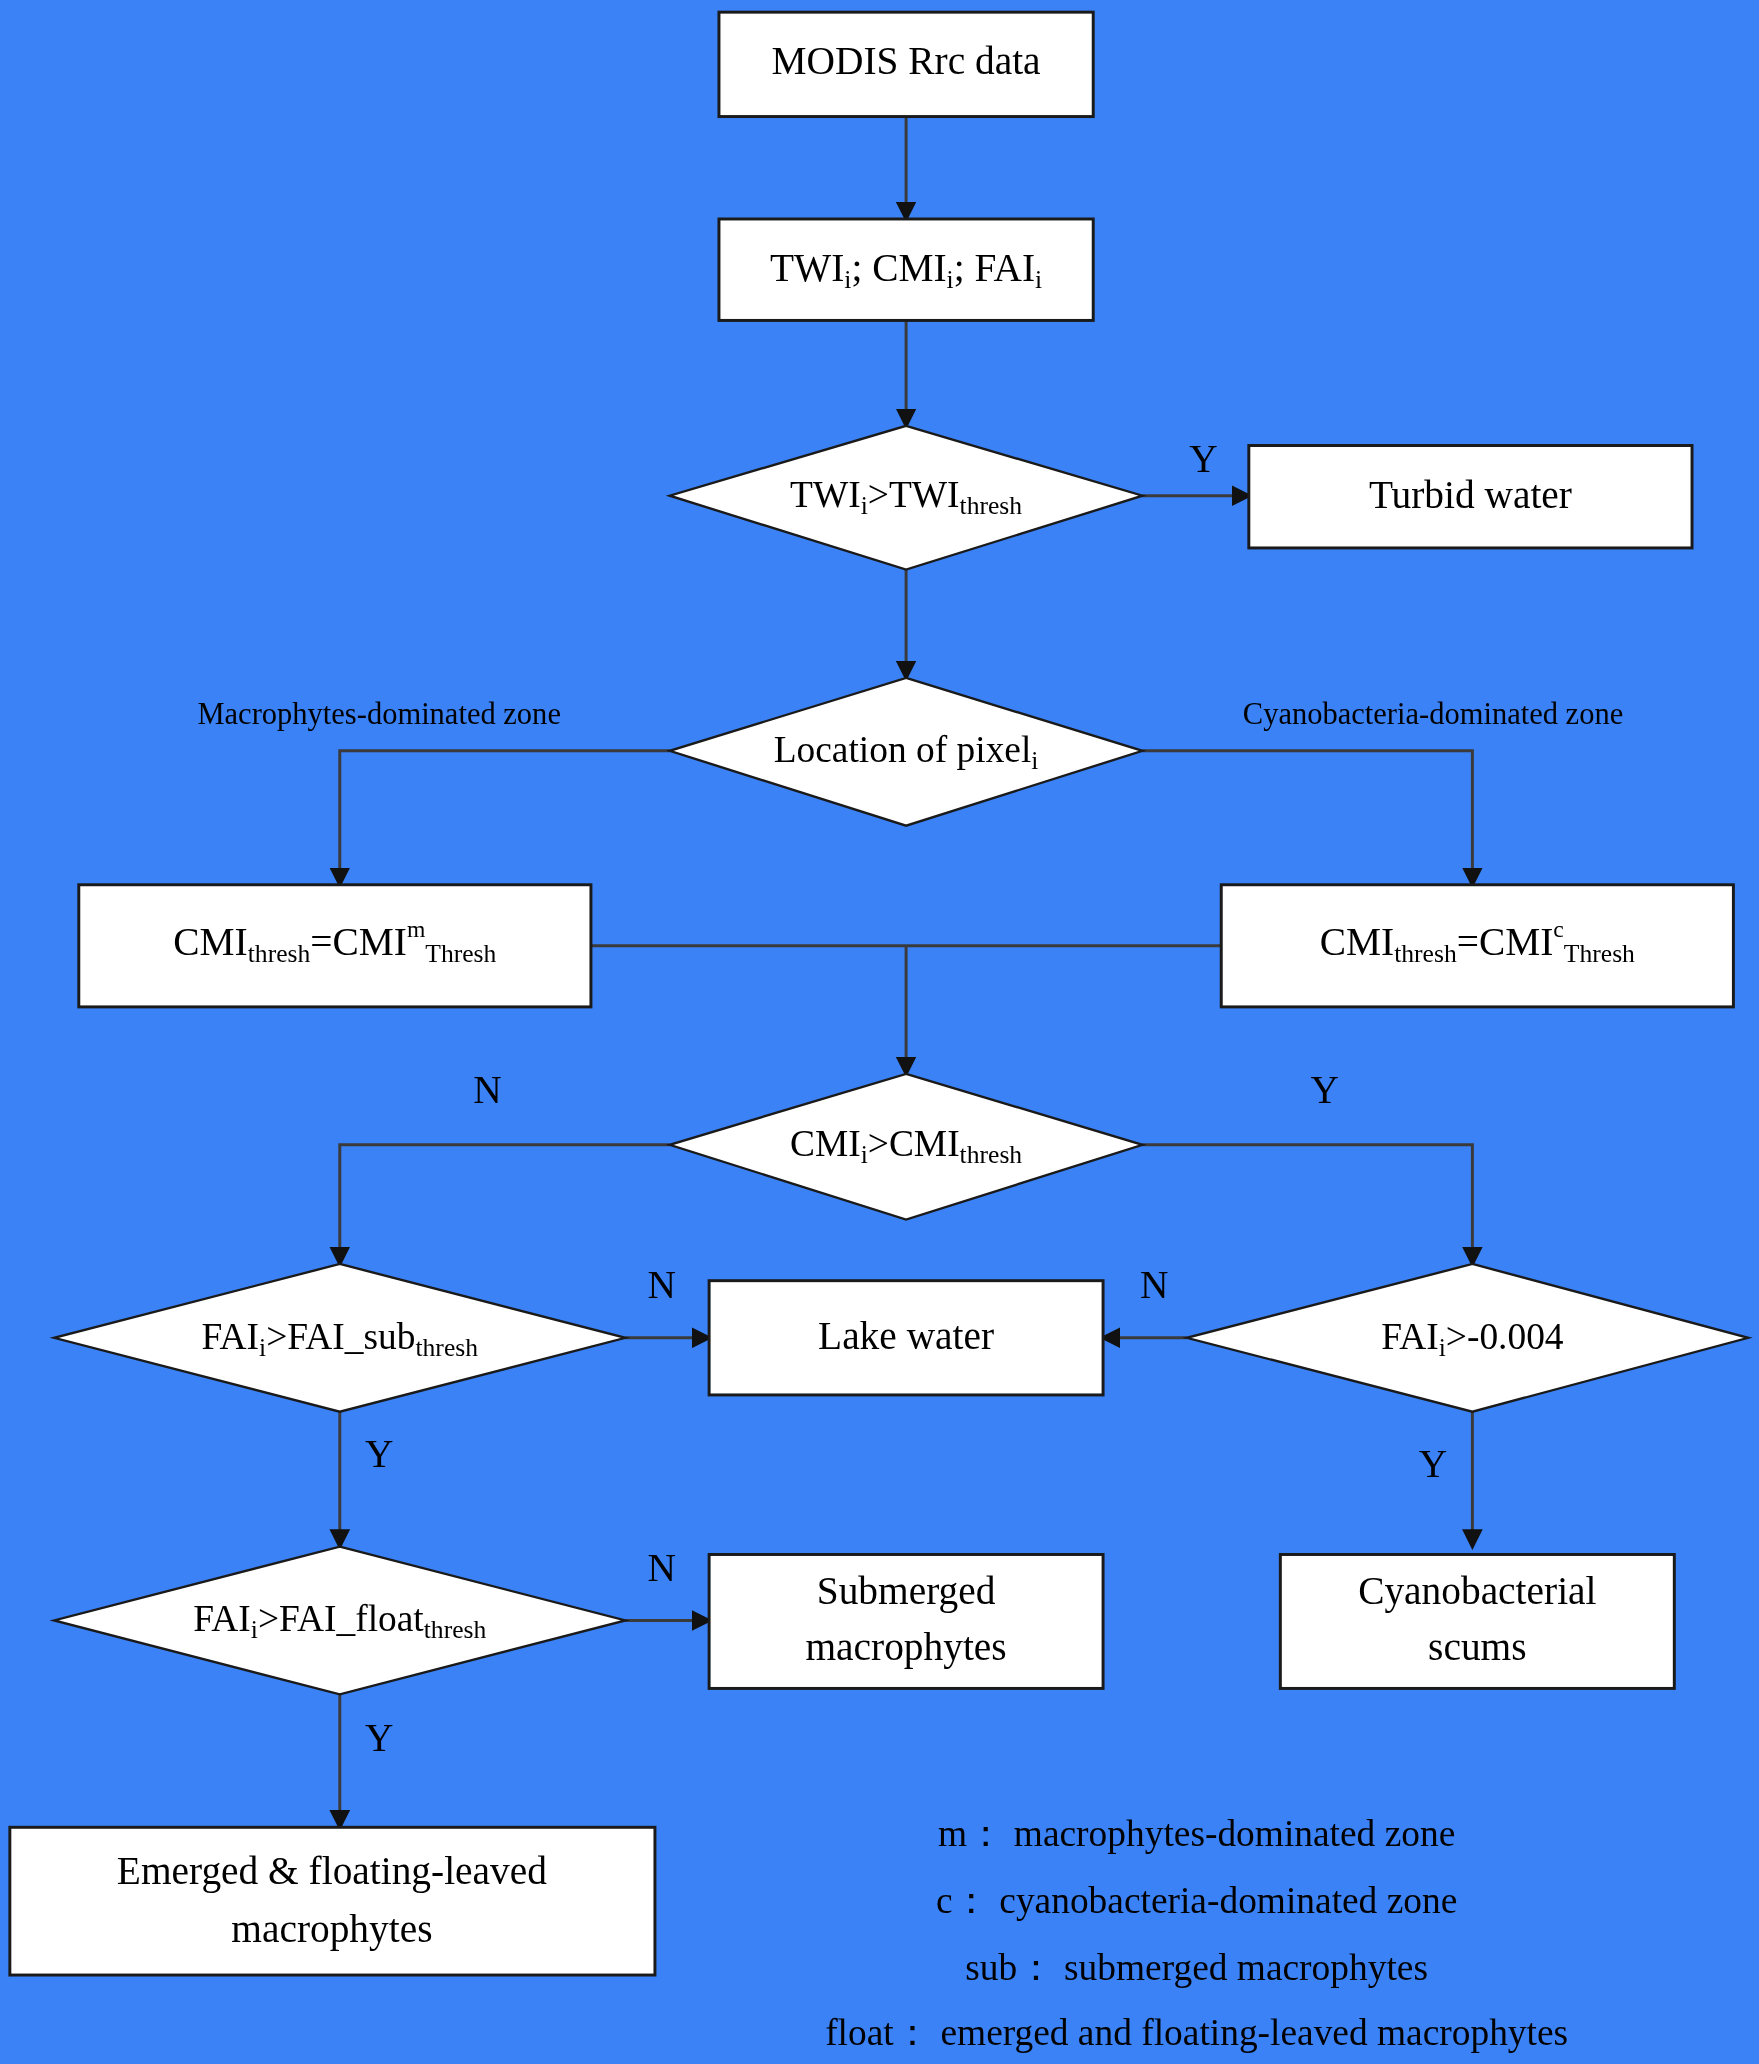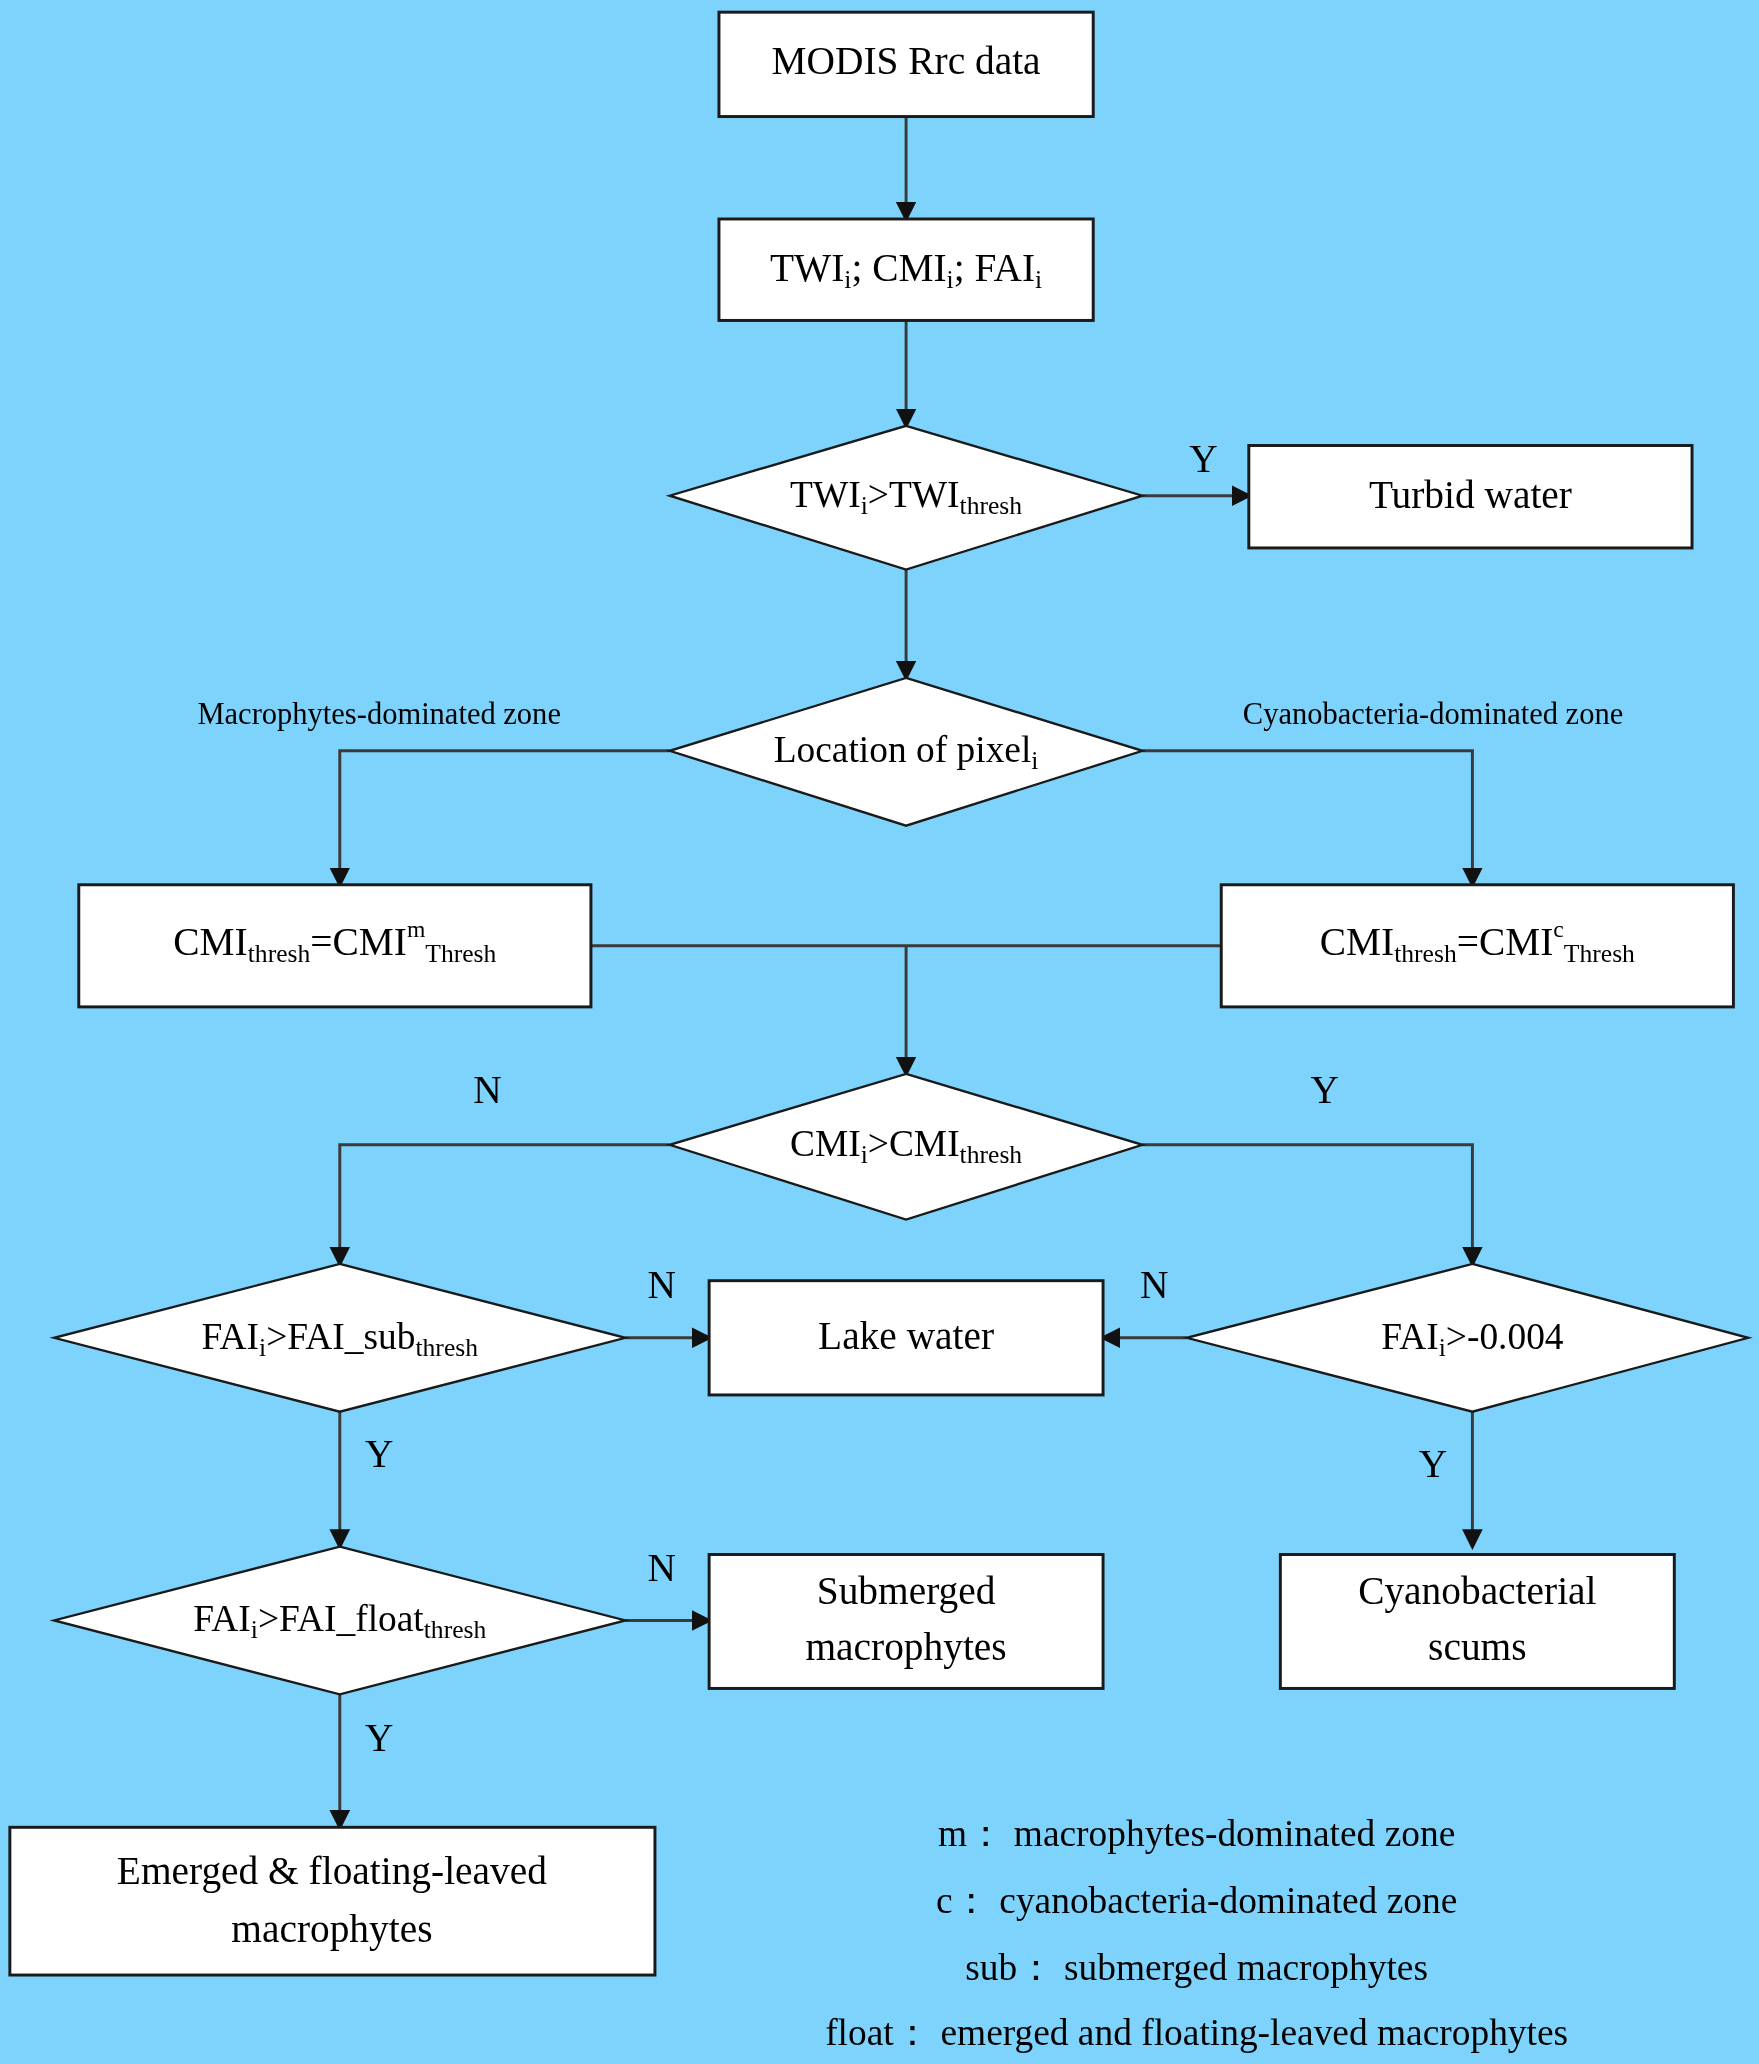--- a/index.html
+++ b/index.html
@@ -7,21 +7,21 @@
     padding: 0;
     background: #ffffff;
   }
   body {
     font-family: "Liberation Serif", "DejaVu Serif", serif;
   }
   #page {
     position: relative;
     width: 1759px;
     height: 2065px;
-    background: #7dd3fc;
+    background: #3b82f6;
     overflow: hidden;
   }
   svg#flow {
     position: absolute;
     left: 0;
     top: 0;
     width: 1759px;
     height: 2065px;
     display: block;
   }

